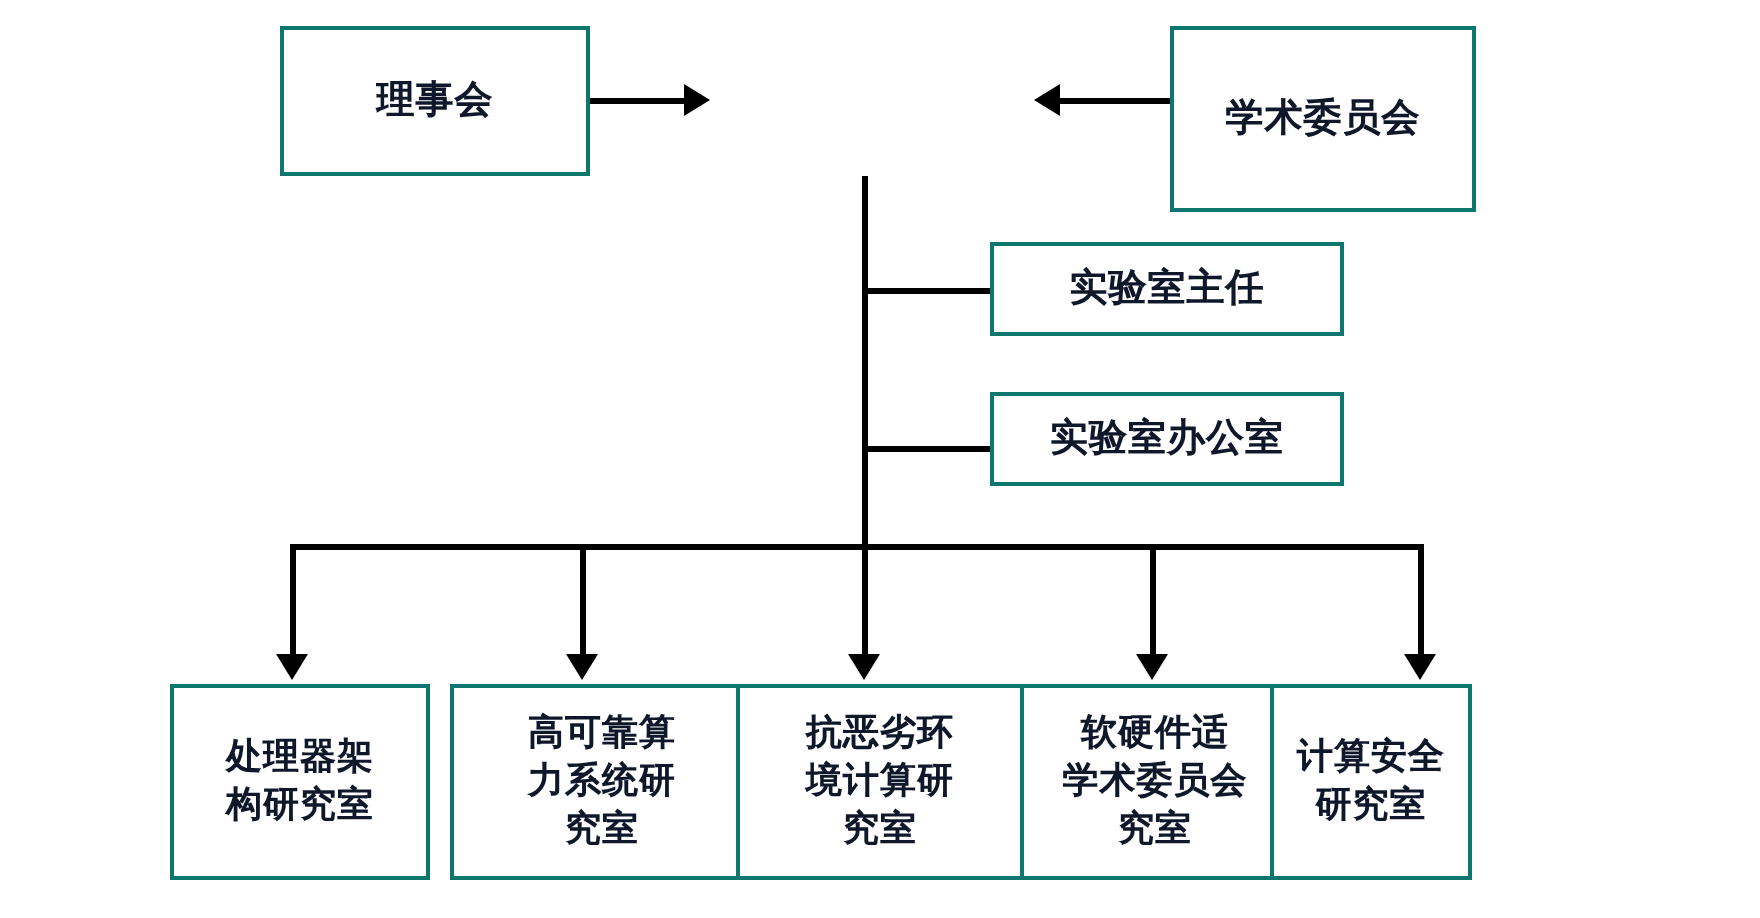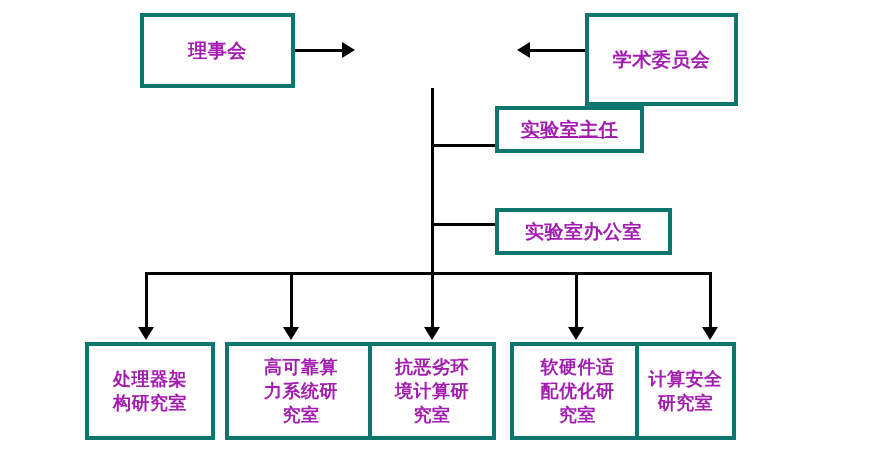--- a/index.html
+++ b/index.html
@@ -11,27 +11,27 @@
     position: relative;
     width: 880px;
     height: 459px;
     background: #ffffff;
     overflow: hidden;
     font-family: "DejaVu Sans", "Liberation Sans", sans-serif;
   }
   .node {
     position: absolute;
     box-sizing: border-box;
-    border: 4px solid #0f766e;
+    border: 2px solid #0f766e;
     background: #ffffff;
     display: flex;
     align-items: center;
     justify-content: center;
     text-align: center;
-    color: #a21caf;
+    color: #0f172a;
     z-index: 3;
   }
   .node .label {
     display: block;
     font-weight: bold;
     line-height: 1.30;
     letter-spacing: 0.5px;
     white-space: pre-line;
   }
   .n-top .label   { font-size: 19px; }
@@ -88,26 +88,26 @@
   </div>
 
   <div class="hline" style="left:295px; top:49px; width:48px;"></div>
   <div class="arrow-r" style="left:342px; top:42px;"></div>
 
   <div class="hline" style="left:530px; top:49px; width:55px;"></div>
   <div class="arrow-l" style="left:517px; top:42px;"></div>
 
   <div class="vline" style="left:431px; top:88px; height:187px;"></div>
 
-  <div class="node n-mid" style="left:495px; top:106px; width:149px; height:47px;text-decoration:underline;">
+  <div class="node n-mid" style="left:495px; top:121px; width:177px; height:47px;">
     <span class="label">实验室主任</span>
   </div>
   <div class="hline" style="left:431px; top:144px; width:66px;"></div>
 
-  <div class="node n-mid" style="left:495px; top:208px; width:177px; height:47px;">
+  <div class="node n-mid" style="left:495px; top:196px; width:177px; height:47px;">
     <span class="label">实验室办公室</span>
   </div>
   <div class="hline" style="left:431px; top:223px; width:66px;"></div>
 
   <div class="hline" style="left:146px; top:272px; width:566px;"></div>
 
   <div class="vline" style="left:145px; top:272px; height:56px;"></div>
   <div class="arrow-d" style="left:138px; top:327px;"></div>
 
   <div class="vline" style="left:290px; top:272px; height:56px;"></div>
@@ -126,29 +126,29 @@
     <span class="label">处理器架
 构研究室</span>
   </div>
 
   <div class="node n-leaf" style="left:225px; top:342px; width:152px; height:98px;">
     <span class="label">高可靠算
 力系统研
 究室</span>
   </div>
 
-  <div class="node n-leaf" style="left:368px; top:342px; width:128px; height:98px;align-items:center;">
+  <div class="node n-leaf" style="left:368px; top:342px; width:144px; height:98px;align-items:center;">
     <span class="label">抗恶劣环
 境计算研
 究室</span>
   </div>
 
   <div class="node n-leaf" style="left:510px; top:342px; width:135px; height:98px;">
     <span class="label">软硬件适
-配优化研
+学术委员会
 究室</span>
   </div>
 
   <div class="node n-leaf" style="left:635px; top:342px; width:101px; height:98px;">
     <span class="label">计算安全
 研究室</span>
   </div>
 
 </div>
 

